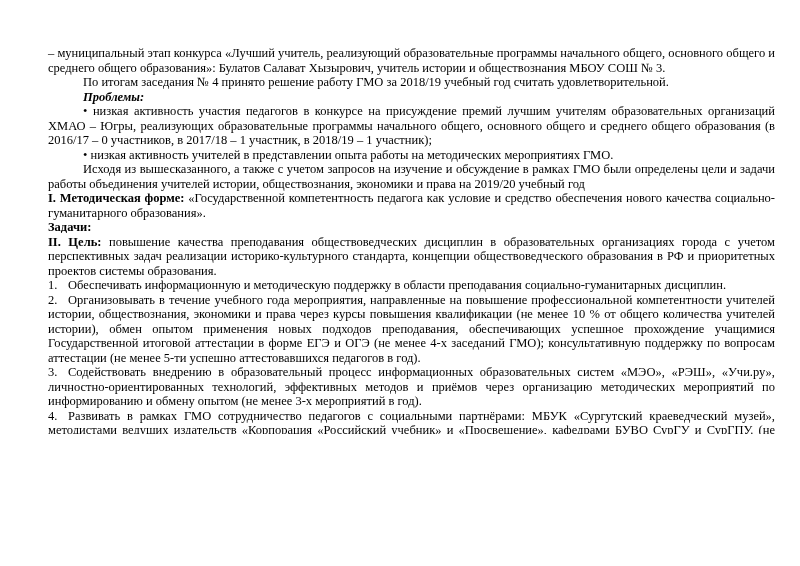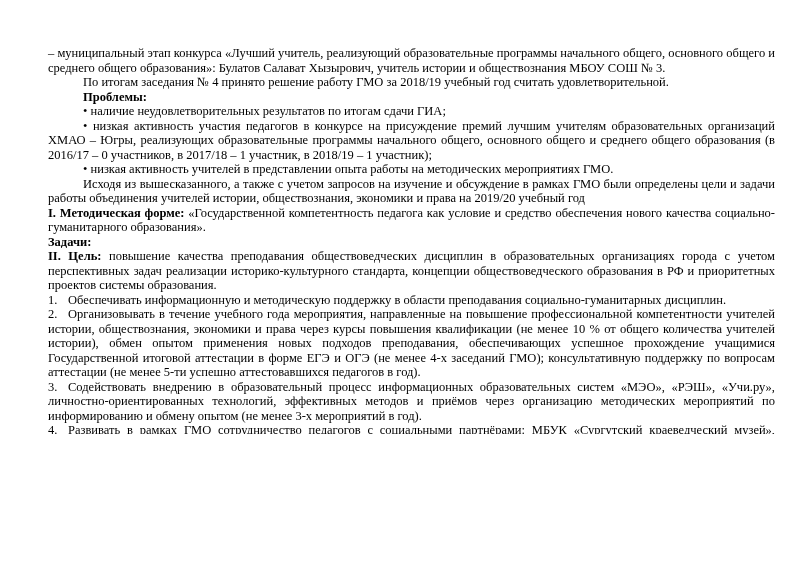--- a/index.html
+++ b/index.html
@@ -19,21 +19,21 @@
     font-size: 12.5px;
     line-height: 14.5px;
     color: #000000;
     text-align: justify;
   }
   .page p {
     margin: 0;
     padding: 0;
   }
   .indent { text-indent: 35px; }
-  .gap-before-problems { margin-top: 9px; }
+  .gap-before-problems { margin-top: 9px; font-style: italic; }
   .gap-before-theme { margin-top: 7px; }
   .gap-before-goal { margin-top: 11px; }
   .bold { font-weight: bold; }
   .num {
     display: inline-block;
     width: 20px;
     text-indent: 0;
   }
 </style>
 </head>
@@ -41,21 +41,20 @@
 
 <div class="page">
 
   <p class="para">– муниципальный этап конкурса «Лучший учитель, реализующий образовательные программы начального общего, основного общего и среднего общего образования»: Булатов Салават Хызырович, учитель истории и обществознания МБОУ СОШ № 3.</p>
 
 
   <p class="para indent">По итогам заседания № 4 принято решение работу ГМО за 2018/19 учебный год считать удовлетворительной.</p>
 
   <p class="para indent bold gap-before-problems">Проблемы:</p>
 
-  <p class="para indent">• наличие неудовлетворительных результатов по итогам сдачи ГИА;</p>
 
   <p class="para indent">• низкая активность участия педагогов в конкурсе на присуждение премий лучшим учителям образовательных организаций ХМАО – Югры, реализующих образовательные программы начального общего, основного общего и среднего общего образования (в 2016/17 – 0 участников, в 2017/18 – 1 участник, в 2018/19 – 1 участник);</p>
 
   <p class="para indent">• низкая активность учителей  в представлении опыта работы на методических мероприятиях ГМО.</p>
 
   <p class="para indent">Исходя из вышесказанного, а также с учетом запросов на изучение и обсуждение в рамках ГМО были определены цели и задачи работы объединения учителей истории, обществознания, экономики и права на 2019/20 учебный год</p>
 
   <p class="para gap-before-theme"><span class="bold">I. Методическая форме:</span> <span>«Государственной компетентность педагога как условие и средство обеспечения нового качества социально-гуманитарного образования».</span></p>
 
   <p class="para bold">Задачи:</p>

